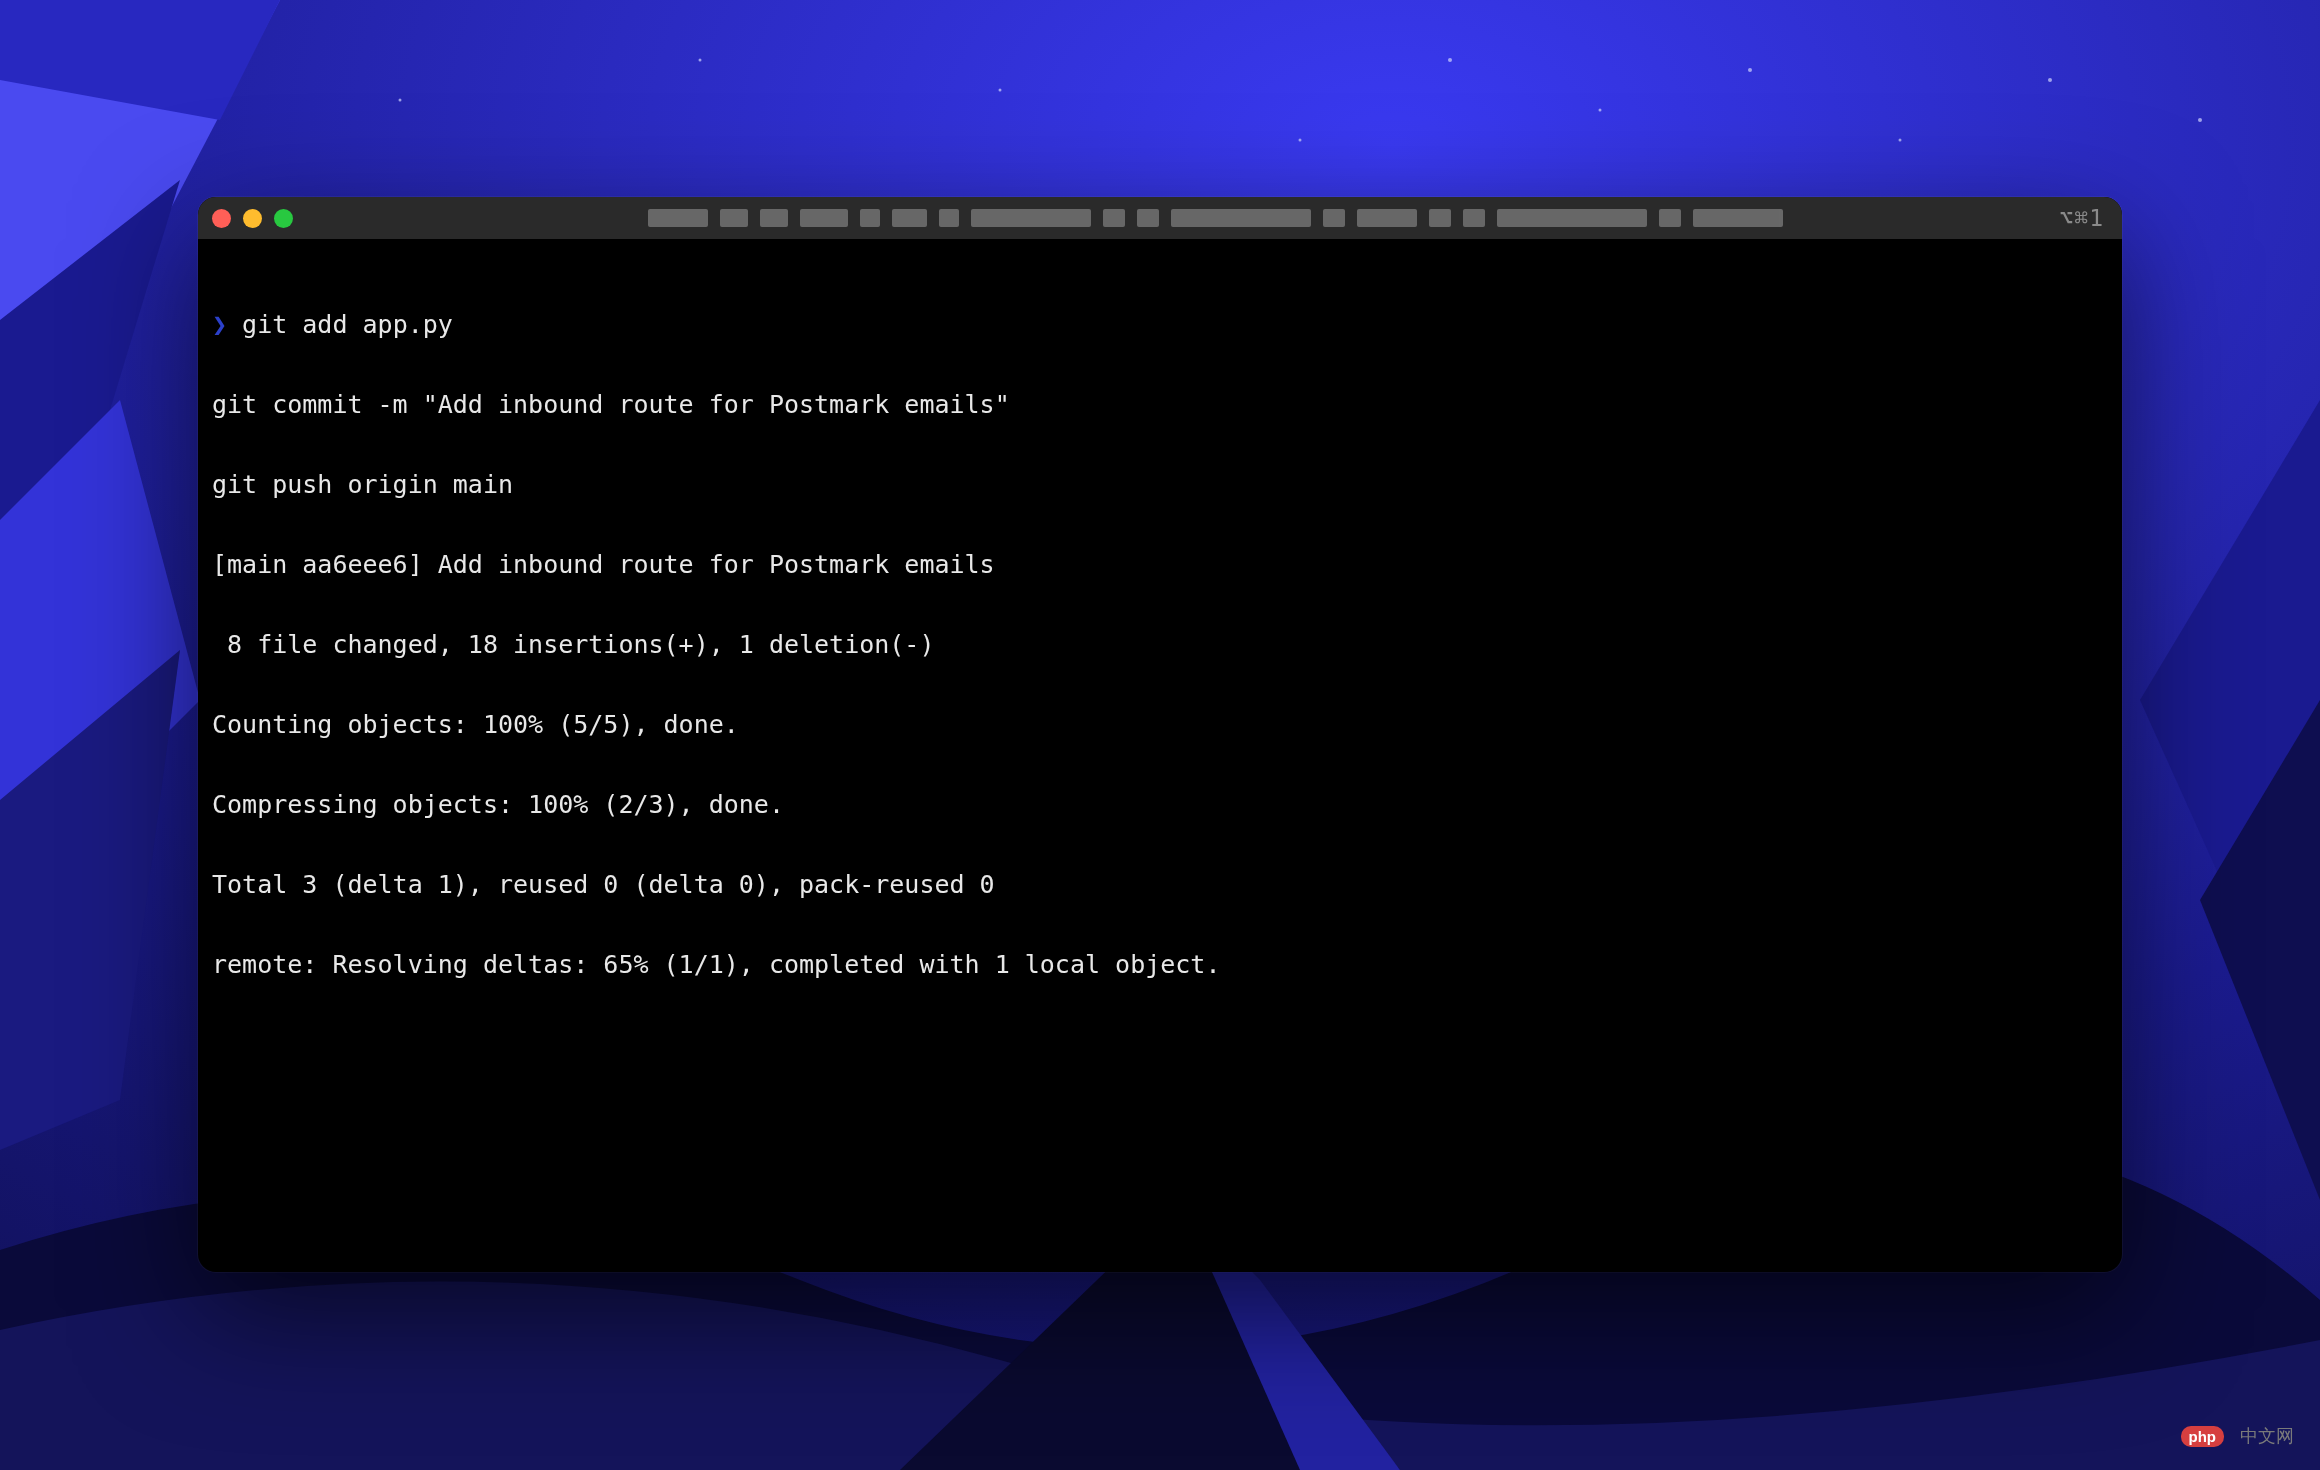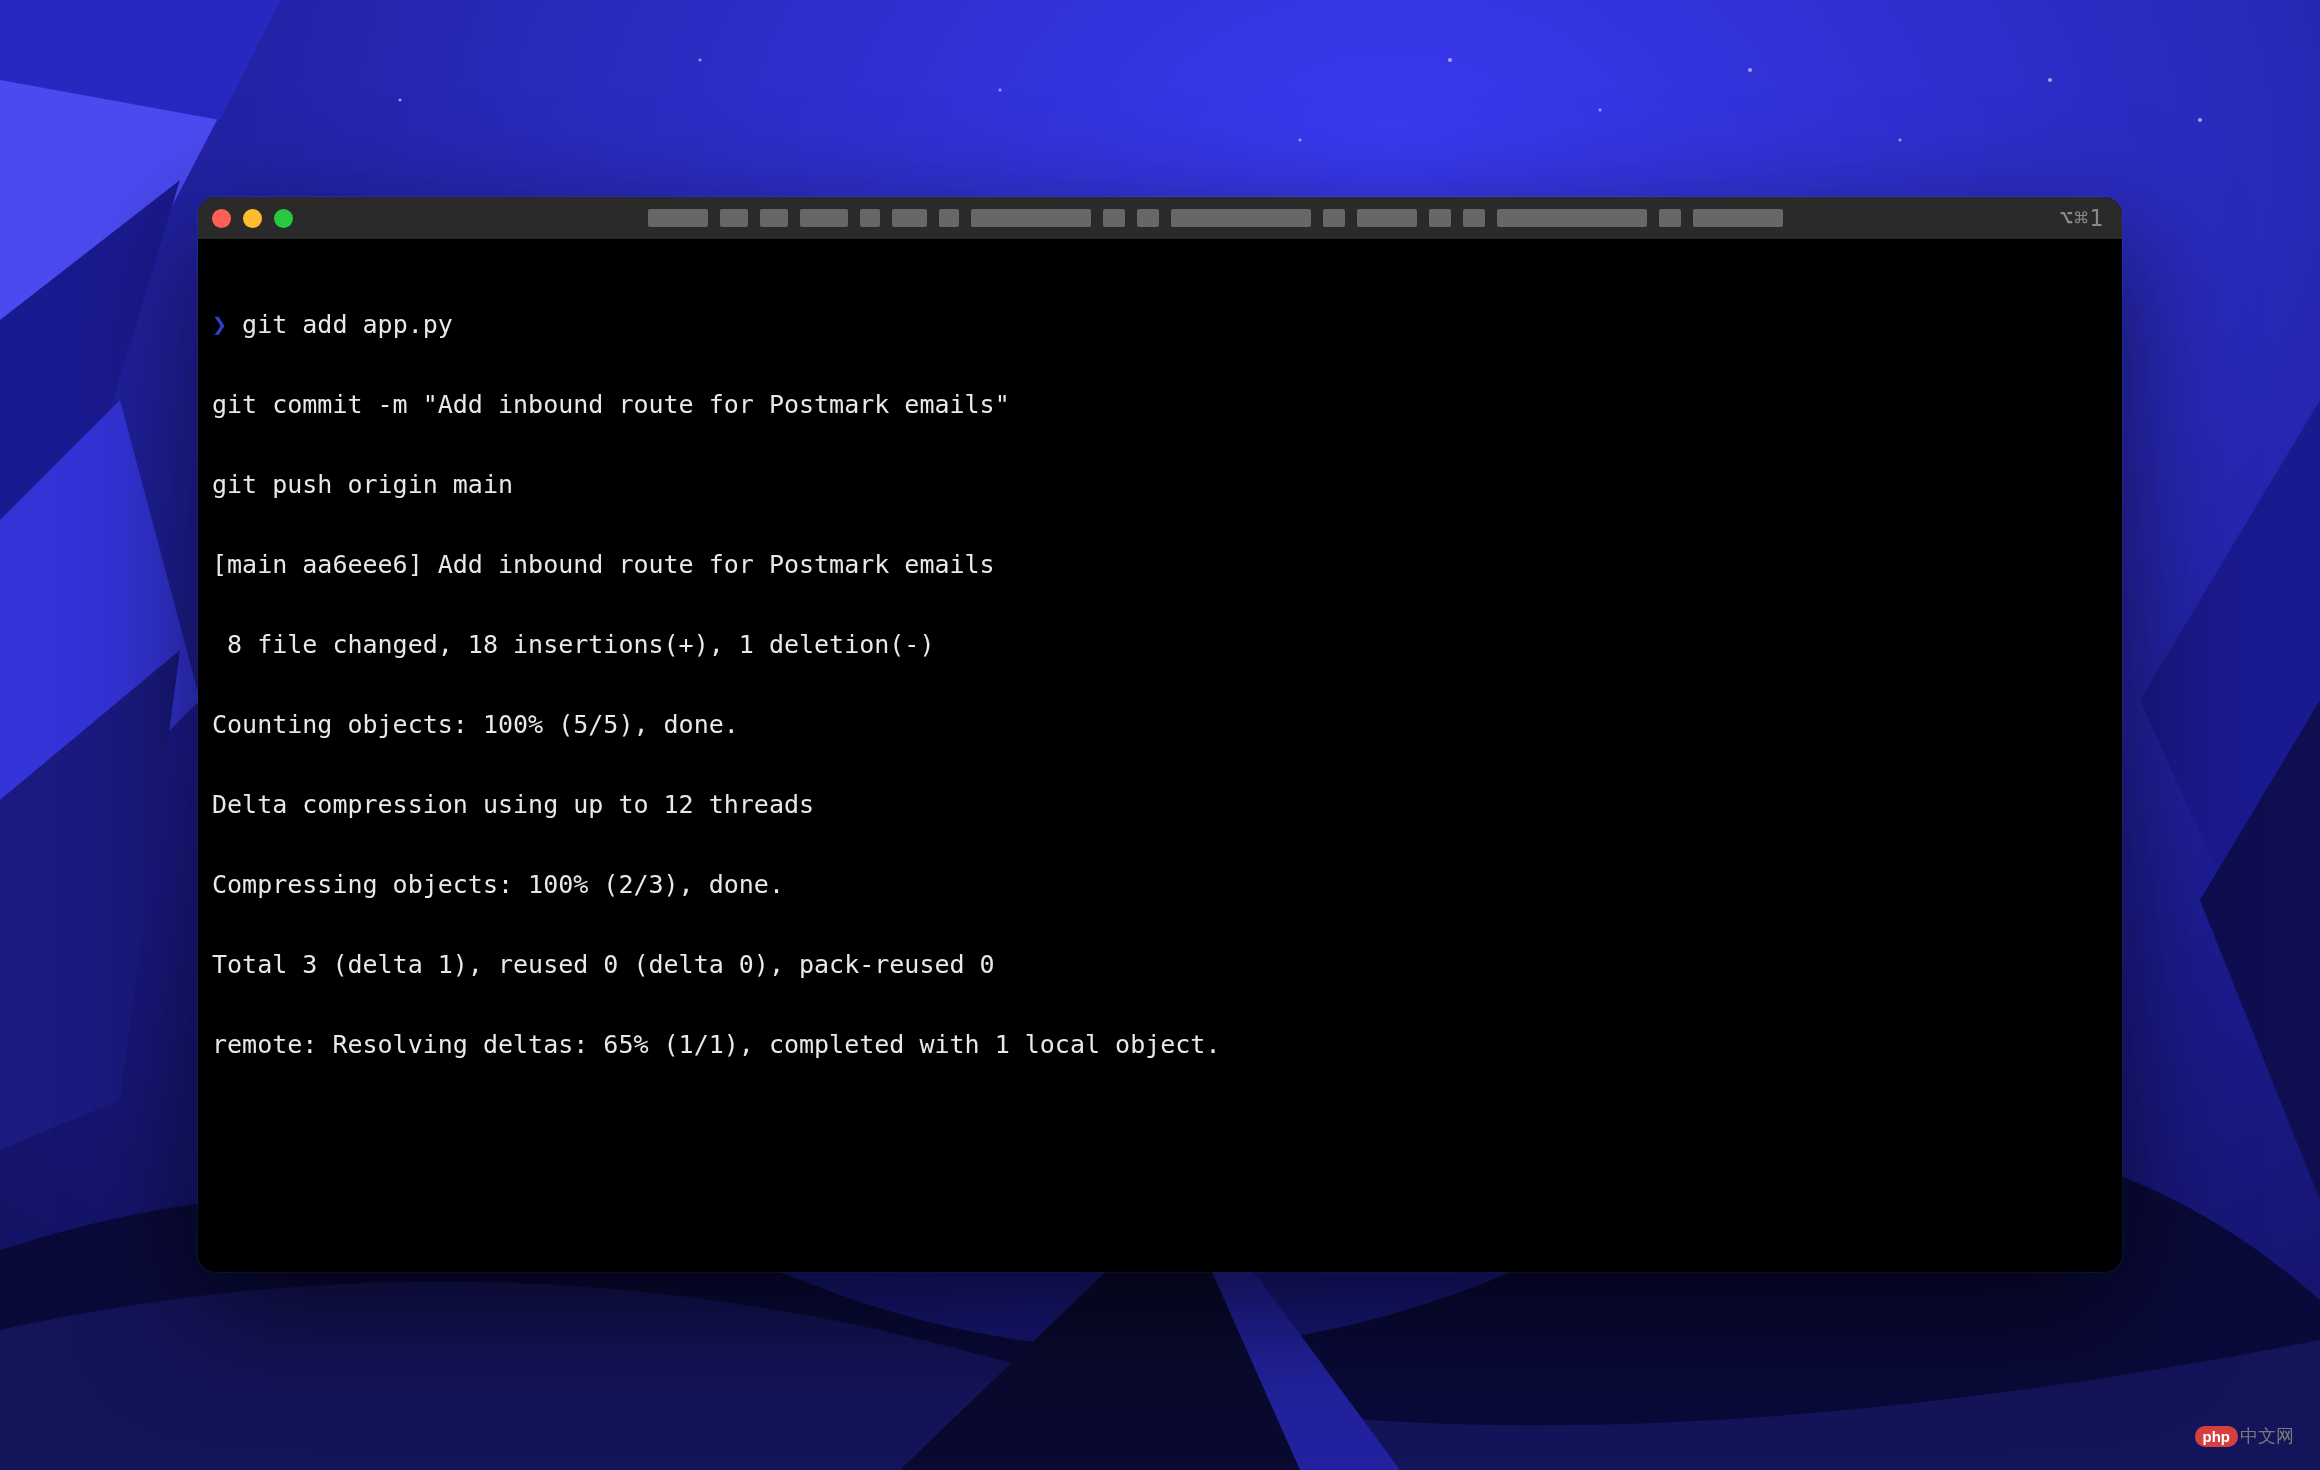--- a/index.html
+++ b/index.html
@@ -71,21 +71,21 @@
     white-space: pre;
     overflow: hidden;
   }
   .prompt-sym { color: #2b40c9; font-weight: bold; }
   .tline { white-space: pre; }
 
   
   .watermark {
     position: absolute;
     right: 26px; bottom: 22px;
-    display: flex; align-items: center; gap: 2px;
+    display: flex; align-items: center; gap: 16px;
     color: #7a7a7a; font-size: 18px;
     font-family: sans-serif;
   }
   .watermark .badge {
     background: #d63f3f; color: #fff; font-weight: bold;
     padding: 2px 8px; border-radius: 10px; font-size: 15px;
   }
 </style>
 </head>
 <body>
@@ -164,21 +164,20 @@
     <div class="titlebar-right">⌥⌘1</div>
   </div>
 
   <div class="terminal-body">
 <div class="tline"><span class="prompt-sym">❯</span><span> git add app.py</span></div>
 <div class="tline">git commit -m "Add inbound route for Postmark emails"</div>
 <div class="tline">git push origin main</div>
 <div class="tline">[main aa6eee6] Add inbound route for Postmark emails</div>
 <div class="tline"> 8 file changed, 18 insertions(+), 1 deletion(-)</div>
 <div class="tline">Counting objects: 100% (5/5), done.</div>
-<div class="tline">Delta compression using up to 12 threads</div>
 <div class="tline">Compressing objects: 100% (2/3), done.</div>
 <div class="tline">Total 3 (delta 1), reused 0 (delta 0), pack-reused 0</div>
 <div class="tline">remote: Resolving deltas: 65% (1/1), completed with 1 local object.</div>
 
 
     
   </div>
 </div>
 
 <style>

